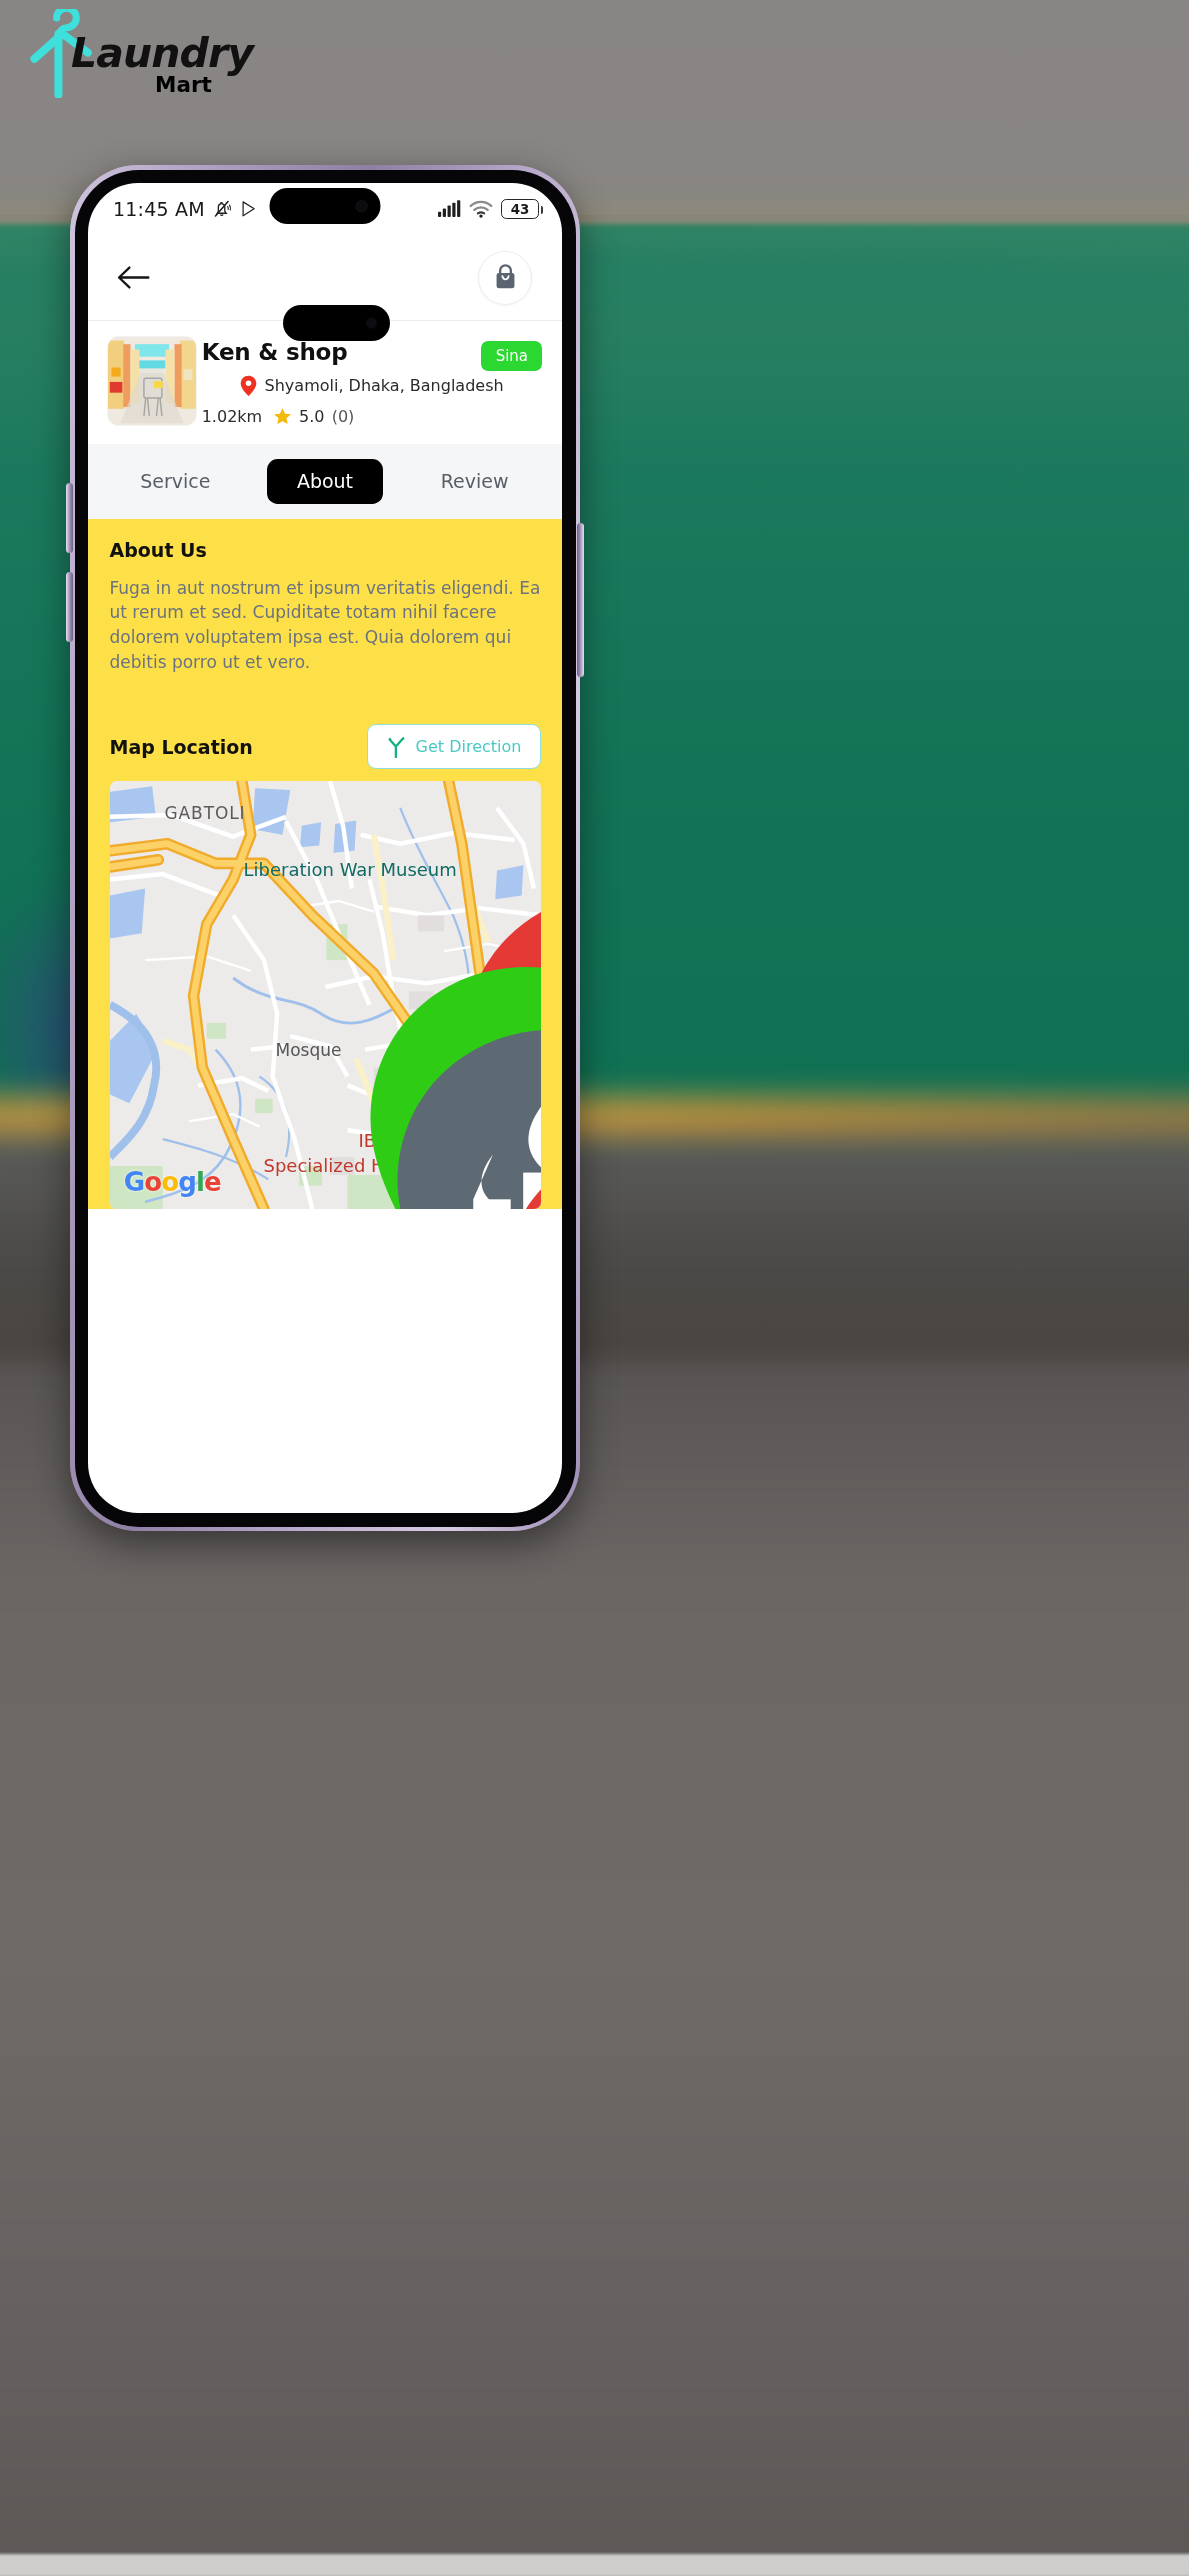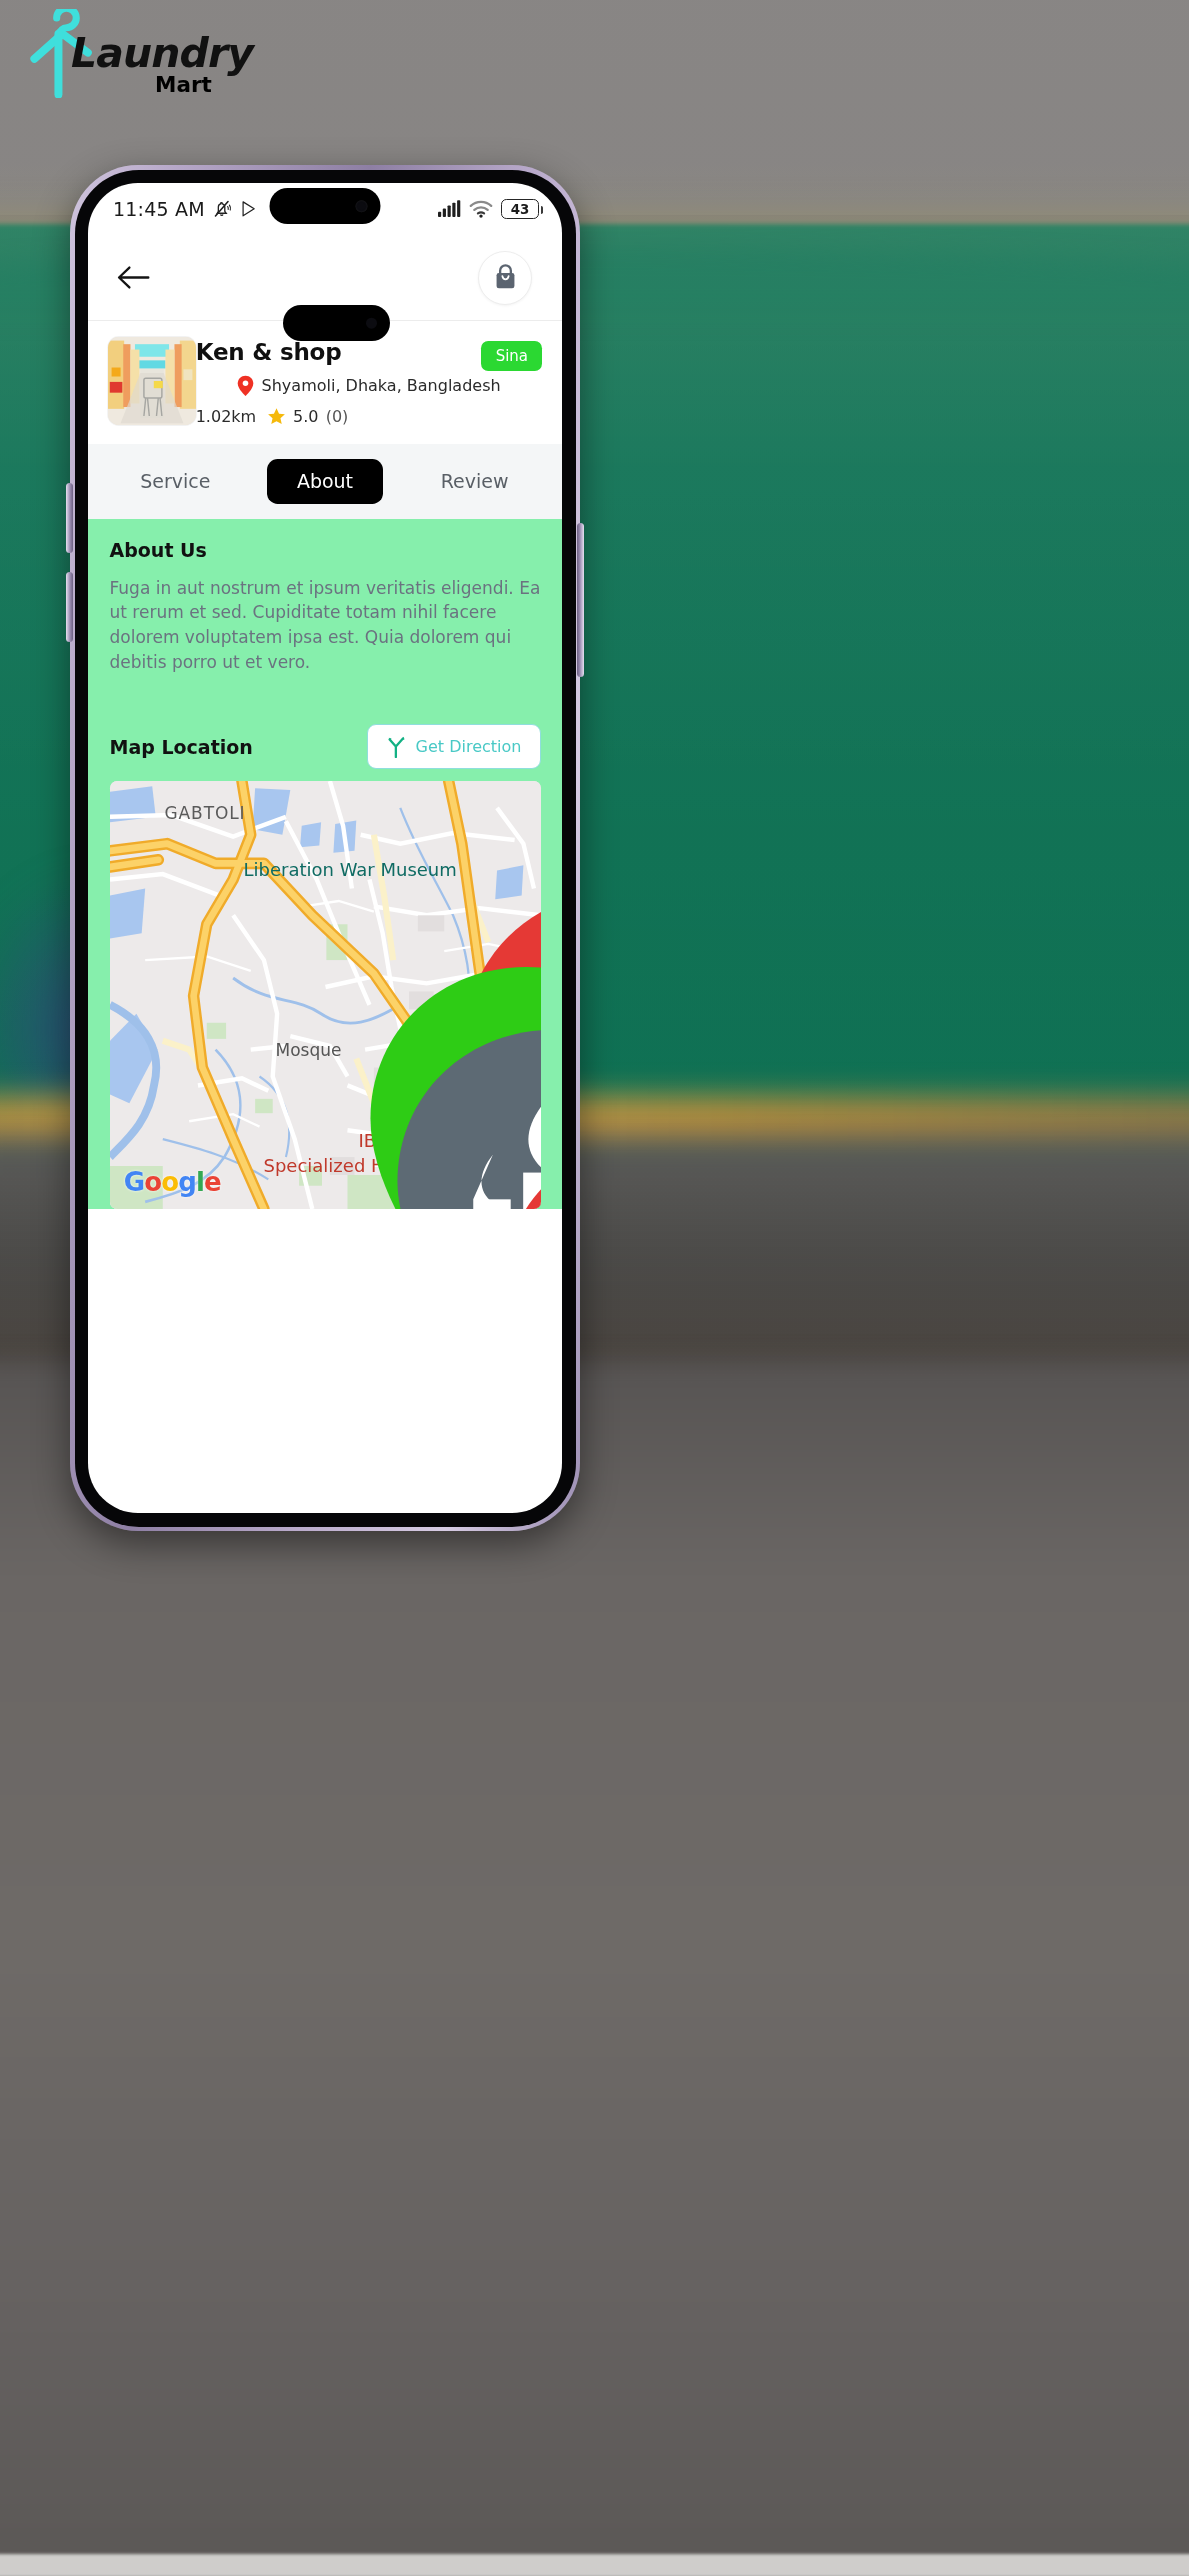--- a/index.html
+++ b/index.html
@@ -154,21 +154,21 @@
   }
   .bag-btn {
     width: 54px; height: 54px; border-radius: 50%;
     background: #fff; border: 0.9px solid #ededed;
     display:flex; align-items:center; justify-content:center;
     box-shadow: 0 0.9px 2.7px rgba(0,0,0,.05);
   }
 
   
   .shop-card {
-    display:flex; align-items:flex-start; gap: 0;
+    display:flex; align-items:flex-start; gap: 6px;
     padding: 16px 19.7px 18px 19.7px;
     position: relative;
     background: #fff;
   }
   .shop-thumb {
     width: 88px; height: 88px; border-radius: 10.7px; flex:none;
     overflow:hidden; position:relative;
     background:#e9e2d6;
     box-shadow: 0 0 0 0.9px rgba(0,0,0,.05);
   }
@@ -211,21 +211,21 @@
     padding: 15px 12.5px;
   }
   .tab {
     font-size: 19px; color:#595f66; padding: 11.6px 9px;
     border-radius: 10.7px; min-width: 116px; text-align:center;
     font-family:"DejaVu Sans", sans-serif;
   }
   .tab.active { background: #000000; color:#fff; padding: 11.6px 30px; }
 
   
-  .section { padding: 19.7px 21.5px 0 21.5px; background:#86efac; }
+  .section { padding: 19.7px 21.5px 0 21.5px; background:#fde047; }
   .sec-title {
     font-size: 19px; font-weight: 700; color:#111;
     font-family:"DejaVu Sans", sans-serif;
   }
   .about-text {
     margin-top: 15px; font-size: 17px; line-height: 1.45; color:#6b7280;
     font-family:"DejaVu Sans", sans-serif;
   }
   .map-head {
     display:flex; align-items:center; justify-content:space-between;

